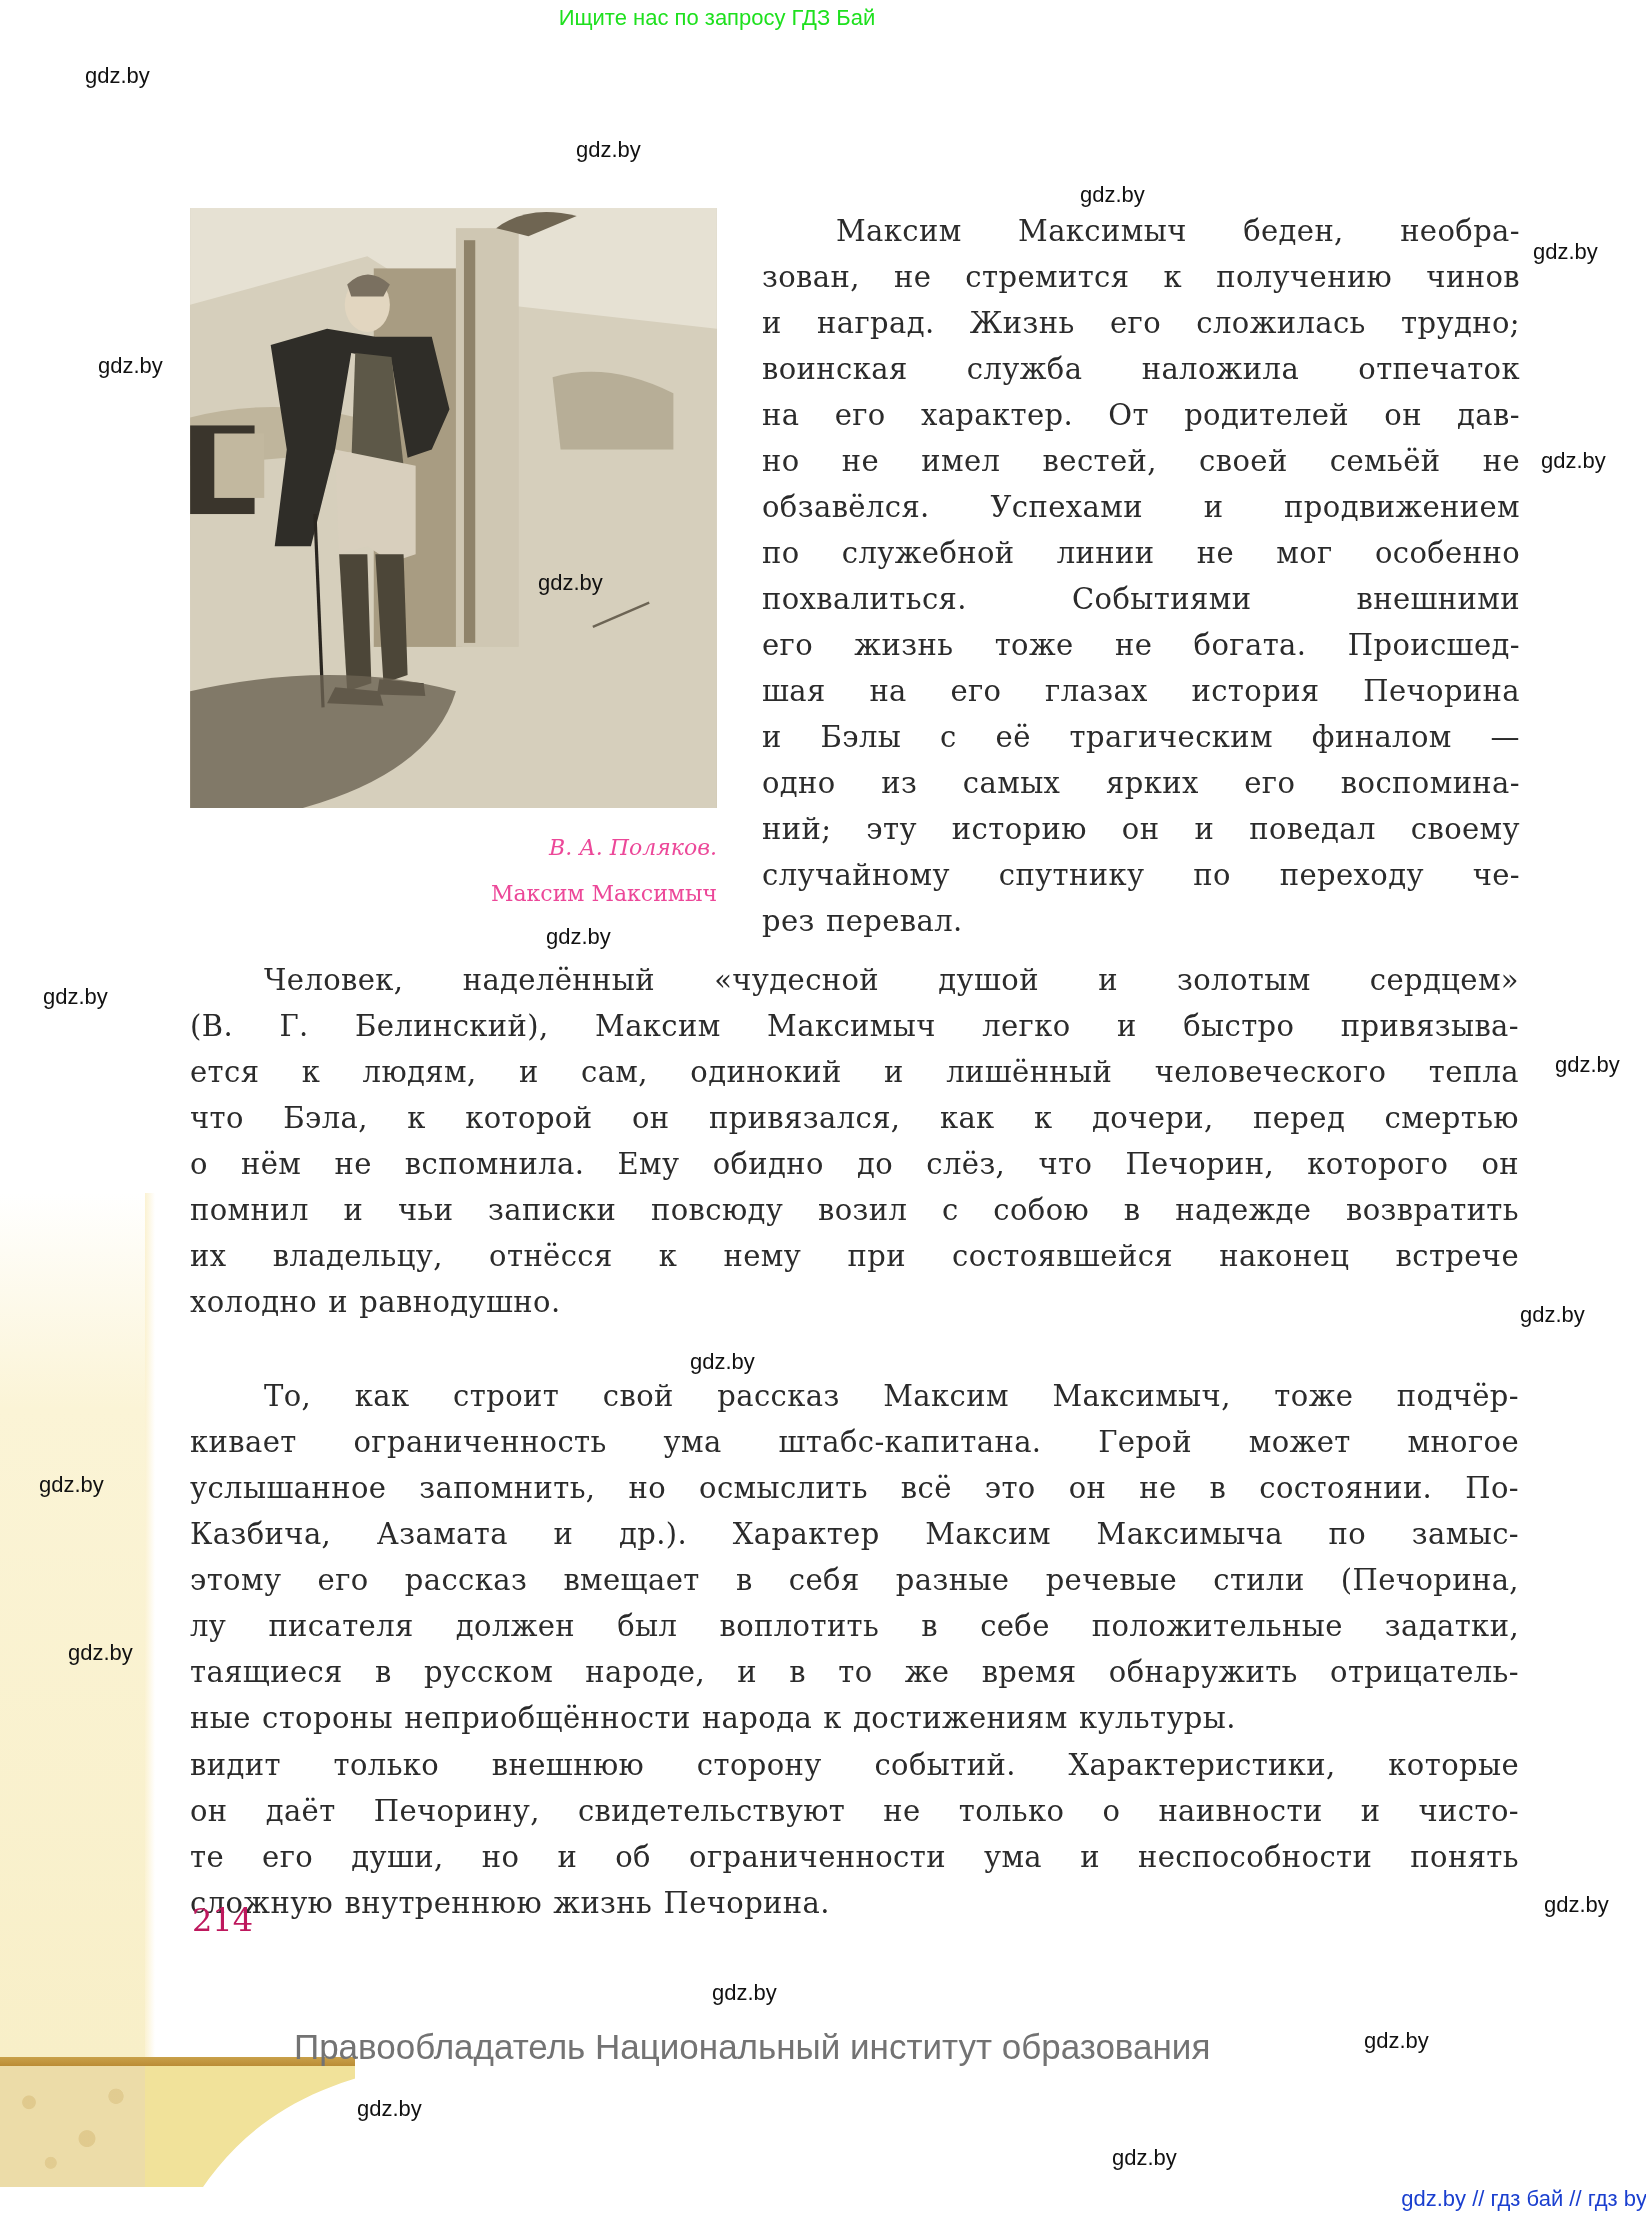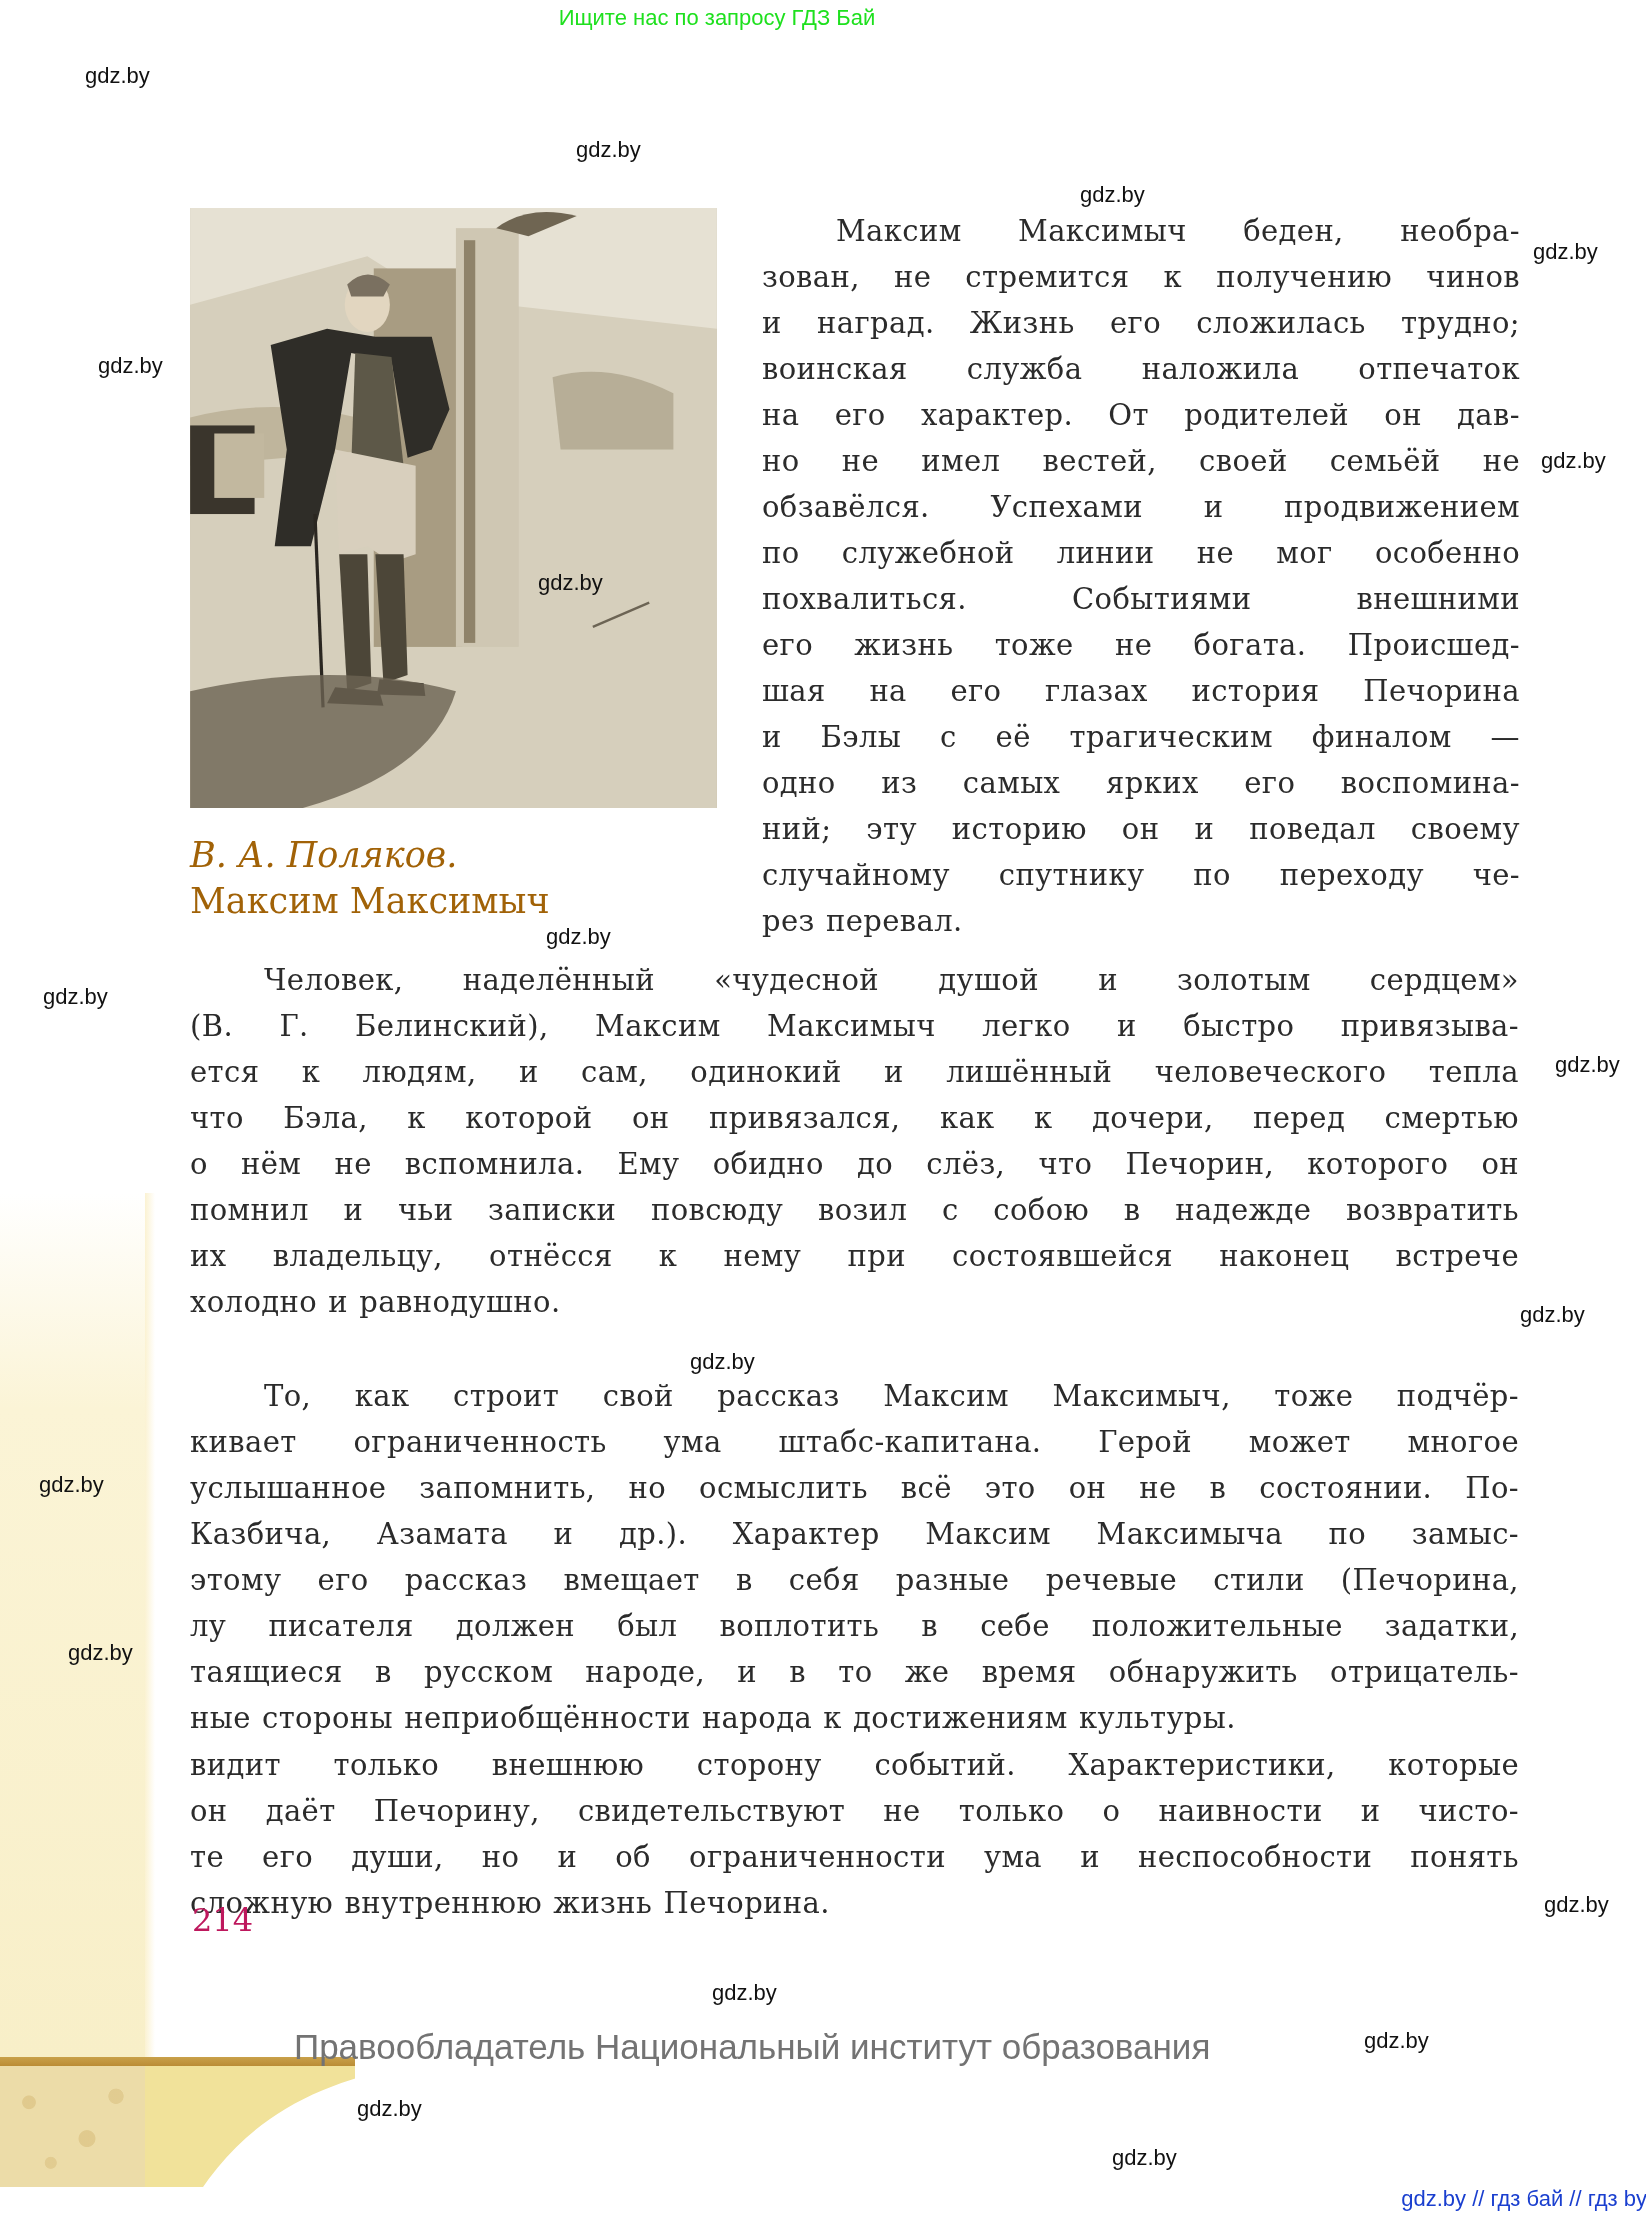--- a/index.html
+++ b/index.html
@@ -43,22 +43,22 @@
   .wm {
     position: absolute; font-family: "Liberation Sans", sans-serif;
     font-size: 22px; color: #111; white-space: nowrap;
   }
   .figure {
     position: absolute; left: 190px; top: 208px; width: 527px; height: 600px;
     background: linear-gradient(160deg, #d9d2c0 0%, #cfc6b0 35%, #e9e4d8 60%, #c8bda3 100%);
     overflow: hidden;
   }
   .caption {
-    position: absolute; left: 190px; width: 527px; text-align: left;
-    font-size: 35px; color: #a16207;
+    position: absolute; left: 190px; width: 527px; text-align: right;
+    font-size: 22px; color: #ec4899;
   }
   .caption.author { top: 835px; font-style: italic; }
   .caption.title { top: 881px; }
   .text-block {
     position: absolute; font-size: 29px; line-height: 46px;
     text-align: justify; letter-spacing: 0.4px; word-spacing: 1.6px;
   }
   .line { display: block; white-space: nowrap; text-align-last: justify; text-align: justify; }
   .line.last { text-align-last: left; }
   .indent { padding-left: 74px; }

